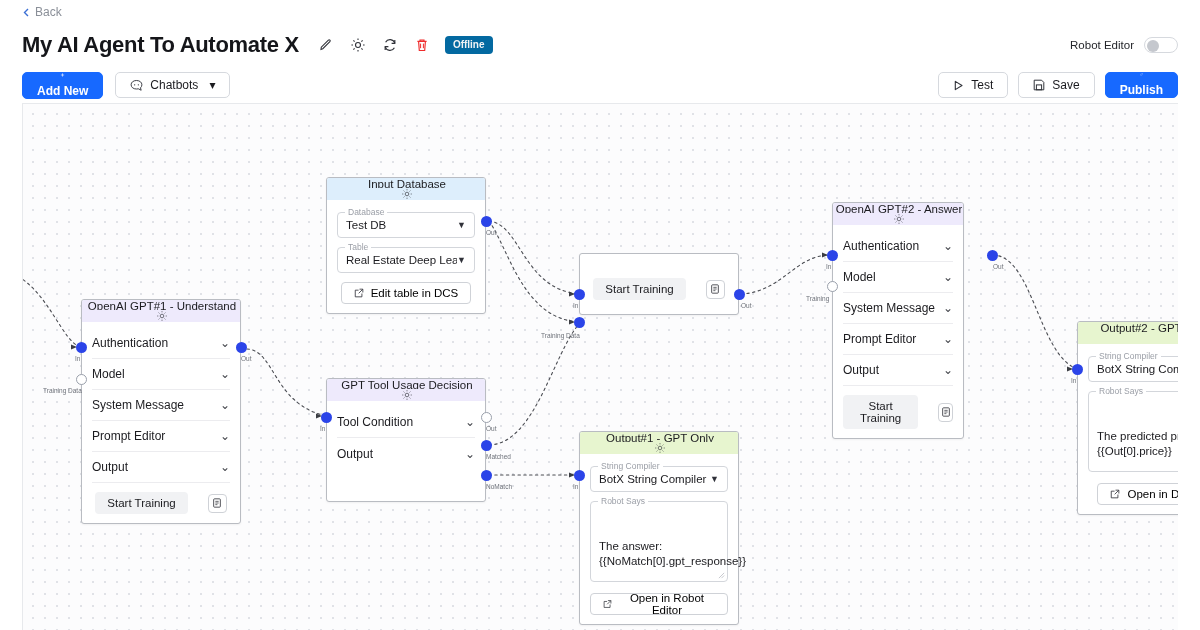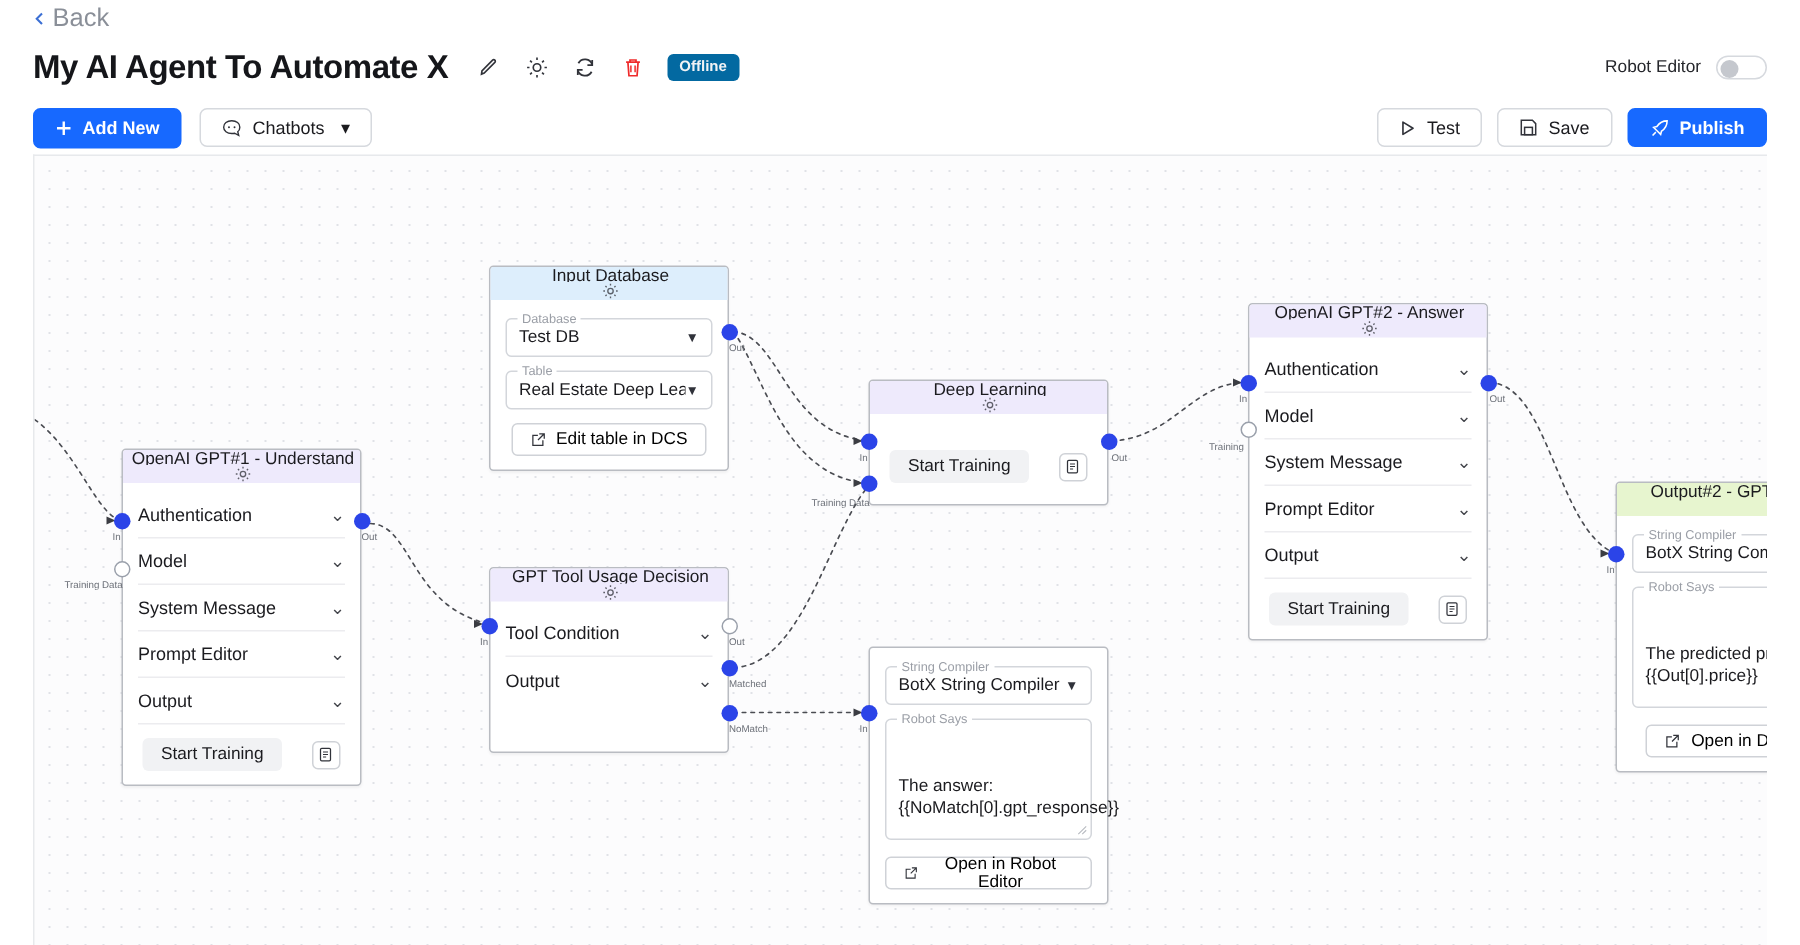--- a/index.html
+++ b/index.html
@@ -13,21 +13,21 @@
   }
   
   .back-row {
     height: 20px;
     display: flex; align-items: center;
     padding-left: 22px;
     padding-top: 4px;
   }
   .back-link {
     display: inline-flex; align-items: center; gap: 4px;
-    color: #8a8f98; font-size: 17px; cursor: pointer;
+    color: #8a8f98; font-size: 12px; cursor: pointer;
   }
   .back-link svg { display: block; }
 
   .title-row {
     display: flex; align-items: center;
     padding: 6px 22px 0 22px;
     height: 44px;
   }
   .page-title {
     font-size: 22px; font-weight: bold; letter-spacing: -0.3px;
@@ -62,21 +62,21 @@
     padding: 2px 22px 0 22px;
     height: 40px;
   }
   .btn {
     display: inline-flex; align-items: center; gap: 7px;
     font-size: 12px; border-radius: 5px;
     padding: 0 14px; height: 26px;
     border: 1px solid #d6d9de; background: #fff; color: #1b1b1f;
     cursor: pointer; white-space: nowrap;
   }
-  .btn.primary { background: #1769ff; border-color: #1769ff; color: #fff; font-weight: bold; }
+  .btn.primary { background: #1769ff; border-color: #1769ff; color: #fff; font-weight: bold; flex-direction: column; }
   .btn.addnew { height: 27px; font-weight: bold; }
   .btn .caret { margin-left: 4px; }
   .action-spacer { flex: 1; }
   .right-btns { display: flex; align-items: center; gap: 10px; }
 
   
   .canvas {
     position: absolute;
     left: 22px; top: 103px;
     width: 1156px; height: 527px;
@@ -411,49 +411,40 @@
   <span class="port" style="left:298px; top:308px;"></span>
   <span class="port-label" style="left:297px; top:321px;">In</span>
   <span class="port hollow" style="left:458px; top:308px;"></span>
   <span class="port-label" style="left:463px; top:321px;">Out</span>
   <span class="port" style="left:458px; top:336px;"></span>
   <span class="port-label" style="left:463px; top:349px;">Matched</span>
   <span class="port" style="left:458px; top:366px;"></span>
   <span class="port-label" style="left:463px; top:379px;">NoMatch</span>
 
   <div class="node" style="left:556px; top:149px; width:160px;">
-    <div class="node-head head-purple">
-      <span class="ttl">Deep Learning</span>
-      <span class="gear">
-        <svg width="12" height="12" viewBox="0 0 16 16">
-            <circle cx="8" cy="8" r="2.4" fill="none" stroke="#31333a" stroke-width="1.2"></circle>
-            <path d="M8 1.6 v1.5 M8 12.9 v1.5 M1.6 8 h1.5 M12.9 8 h1.5 M3.5 3.5 l1.1 1.1 M11.4 11.4 l1.1 1.1 M12.5 3.5 l-1.1 1.1 M4.6 11.4 l-1.1 1.1" stroke="#31333a" stroke-width="1.2"></path>
-          </svg>
-      </span>
-    </div>
     <div class="node-body" style="padding-top:12px; padding-bottom:14px">
       <div class="train-row" style="margin-top:12px">
         <button class="train-btn">Start Training</button>
         <span class="icon-btn">
           <svg width="10" height="10" viewBox="0 0 12 12">
               <rect x="2" y="1" width="8" height="10" rx="1" fill="none" stroke="#31333a" stroke-width="1"></rect>
               <path d="M4 4 h4 M4 6 h4 M4 8 h2.5" stroke="#31333a" stroke-width="0.9"></path>
             </svg>
         </span>
       </div>
     </div>
   </div>
   <span class="port" style="left:551px; top:185px;"></span>
   <span class="port-label" style="left:550px; top:198px;">In</span>
   <span class="port" style="left:551px; top:213px;"></span>
   <span class="port-label" style="left:518px; top:228px;">Training Data</span>
   <span class="port" style="left:711px; top:185px;"></span>
   <span class="port-label" style="left:718px; top:198px;">Out</span>
 
-  <div class="node" style="left:809px; top:98px; width:160px;">
+  <div class="node" style="left:809px; top:98px; width:132px;">
     <div class="node-head head-purple">
       <span class="ttl">OpenAI GPT#2 - Answer</span>
       <span class="gear">
         <svg width="12" height="12" viewBox="0 0 16 16">
             <circle cx="8" cy="8" r="2.4" fill="none" stroke="#31333a" stroke-width="1.2"></circle>
             <path d="M8 1.6 v1.5 M8 12.9 v1.5 M1.6 8 h1.5 M12.9 8 h1.5 M3.5 3.5 l1.1 1.1 M11.4 11.4 l1.1 1.1 M12.5 3.5 l-1.1 1.1 M4.6 11.4 l-1.1 1.1" stroke="#31333a" stroke-width="1.2"></path>
           </svg>
       </span>
     </div>
     <div class="node-body">
@@ -489,20 +480,29 @@
     </div>
   </div>
   <span class="port" style="left:804px; top:146px;"></span>
   <span class="port-label" style="left:803px; top:159px;">In</span>
   <span class="port hollow" style="left:804px; top:177px;"></span>
   <span class="port-label" style="left:783px; top:191px;">Training</span>
   <span class="port" style="left:964px; top:146px;"></span>
   <span class="port-label" style="left:970px; top:159px;">Out</span>
 
   <div class="node" style="left:556px; top:327px; width:160px;">
+    <div class="node-head head-green">
+      <span class="ttl">Output#1 - GPT Only</span>
+      <span class="gear">
+        <svg width="12" height="12" viewBox="0 0 16 16">
+            <circle cx="8" cy="8" r="2.4" fill="none" stroke="#31333a" stroke-width="1.2"></circle>
+            <path d="M8 1.6 v1.5 M8 12.9 v1.5 M1.6 8 h1.5 M12.9 8 h1.5 M3.5 3.5 l1.1 1.1 M11.4 11.4 l1.1 1.1 M12.5 3.5 l-1.1 1.1 M4.6 11.4 l-1.1 1.1" stroke="#31333a" stroke-width="1.2"></path>
+          </svg>
+      </span>
+    </div>
     <div class="node-body" style="padding-top:12px">
       <div class="field">
         <span class="legend">String Compiler</span>
         <span class="fval">BotX String Compiler</span>
         <span class="dd-caret">▼</span>
       </div>
       <div class="textarea" style="height:81px; white-space:pre-line">
         <span class="legend">Robot Says</span>
         <span>The answer:
 {{NoMatch[0].gpt_response}}</span>

